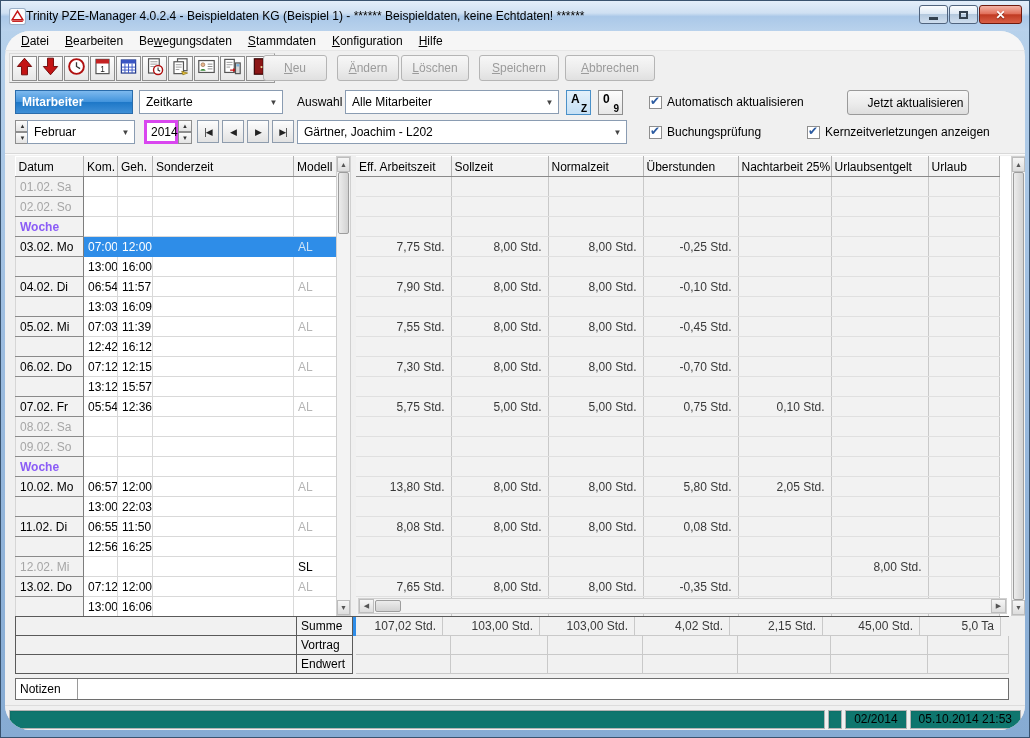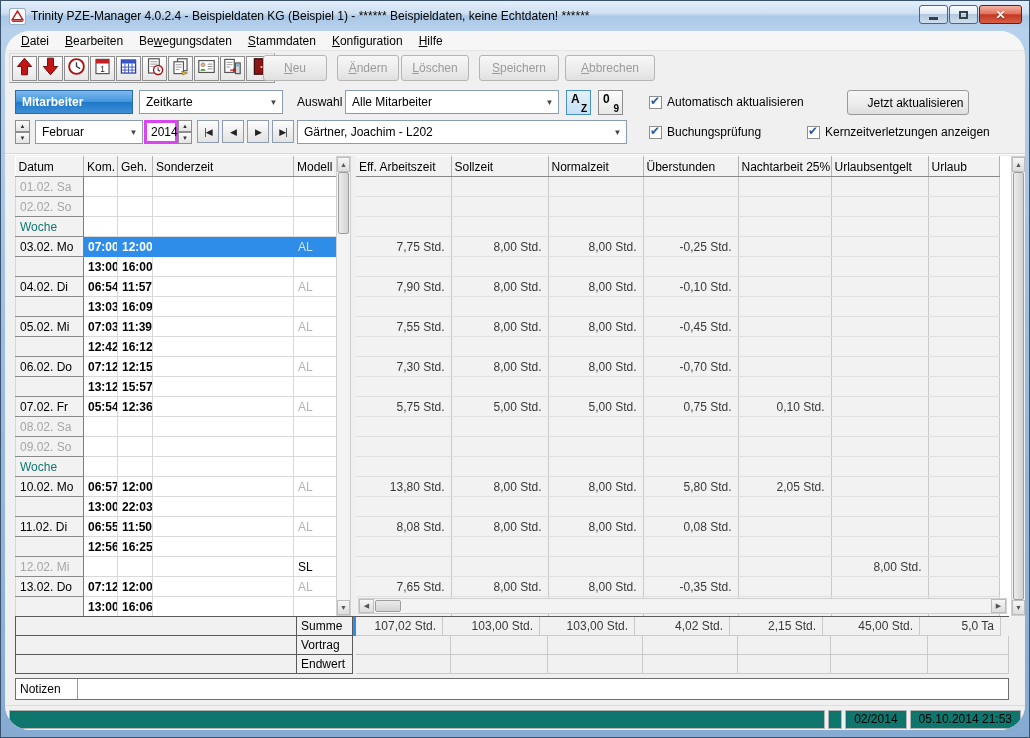--- a/index.html
+++ b/index.html
@@ -5,21 +5,21 @@
   * { box-sizing: border-box; margin: 0; padding: 0; }
   html,body { background:#555; }
   .window{
     position:relative; width:1030px; height:738px; overflow:hidden;
     font-family:"Liberation Sans", sans-serif; font-size:12px; color:#000;
     background:linear-gradient(180deg,#b9d3ec 0%,#9dbde0 45%,#86abd3 100%);
     border:1px solid #39536f;
   }
   
   .titlebar{ position:absolute; top:0; left:0; right:0; height:30px;
-    display:flex; align-items:center; padding:0 8px; gap:5px;
+    display:flex; align-items:center; padding:0 8px; 
     background:linear-gradient(180deg,#e3eefa 0%,#cfe0f2 40%,#aac8e8 52%,#b9d2ec 100%); }
   .app-icon{ width:17px; height:17px; flex:0 0 auto; }
   .title-text{ white-space:nowrap; overflow:hidden; }
   .winbtns{ position:absolute; top:4px; right:7px; display:flex; }
   .winbtn{ width:29px; height:19px; margin-left:1px; border:1px solid #50647e; border-radius:3px;
     background:linear-gradient(180deg,#fbfdfe 0%,#dfeaf5 45%,#b4c9de 50%,#cfdeee 100%);
     display:flex; align-items:center; justify-content:center; }
   .winbtn .g-min{ width:9px; height:3px; background:#33414f; margin-top:7px; }
   .winbtn .g-max{ width:9px; height:8px; border:2px solid #33414f; }
   .winbtn.close{ width:43px; border-color:#6e1a0e;
@@ -74,23 +74,23 @@
   .sep{ position:absolute; left:0; right:0; top:122px; border-top:1px solid #d8d8d8; border-bottom:1px solid #fbfbfb; }
   
   .grid{ border-collapse:collapse; table-layout:fixed; font-size:12px; }
   .grid th{ height:20px; font-weight:normal; text-align:left; padding:0 3px; background:#f2f2f2;
     border-right:1px solid #b3b3b3; border-bottom:1px solid #8a8a8a; border-top:1px solid #fff; white-space:nowrap; overflow:hidden; }
   .leftgrid{ position:absolute; left:10px; top:125px; width:321px; background:#fff; }
   .leftgrid td{ height:20px; padding:0 4px; white-space:nowrap; overflow:hidden; }
   td.datec{ background:#f2f2f2; border-right:1px solid #7d7d7d; border-bottom:1px solid #8a8a8a;
     border-left:1px solid #d6d6d6; border-top:1px solid #fcfcfc; }
   td.datec.muted{ color:#a6a6a6; }
-  td.datec.week{ color:#0f766e; }
+  td.datec.week{ color:#8b5cf6;font-weight:bold; }
   td.data{ background:#fff; border:1px solid #d9d9d9; }
-  td.time{ font-weight:bold;margin-left:8px; }
+  td.time{ font-weight:normal;margin-left:8px; }
   td.modell{ color:#b4b4b4; }
   td.modell.dark{ color:#000; }
   tr.selected td.data{ background:#2e8de8; color:#fff; border-color:#2e8de8; }
   tr.selected td.modell{ color:#cfe3f6; }
   .right-viewport{ position:absolute; left:351px; top:125px; width:656px; height:460px; background:#fff; overflow:hidden; }
   .rightgrid{ width:643px; }
   .rightgrid td{ height:20px; padding:0 6px; text-align:right; color:#383838; background:#f2f2f2;
     border-right:1px solid #c9c9c9; border-bottom:1px solid #e0e0e0; white-space:nowrap; overflow:hidden; }
   
   .vscroll{ position:absolute; width:15px; background:#f3f3f3; border:1px solid #d0d0d0; }
@@ -263,21 +263,21 @@
       <label class="check" style="left:644px; top:3px;">
         <span class="box checked"></span>
         <span>Automatisch aktualisieren</span>
       </label>
       <div class="push-btn" style="left:842px; top:3px; width:122px;">Jetzt aktualisieren</div>
 
       <div class="spin-mini" style="left:10px; top:33px;">
         <span>▲</span>
         <span>▼</span>
       </div>
-      <div class="combo" style="left:30px; top:33px; width:108px;">
+      <div class="combo" style="left:22px; top:33px; width:108px;">
         <span>Februar</span>
         <span class="arrow">▼</span>
       </div>
       <div class="year-box" style="left:139px; top:33px;">
         <span class="year-text">2014</span>
         <span class="year-spin">
           <span>▲</span>
           <span>▼</span>
         </span>
       </div>

